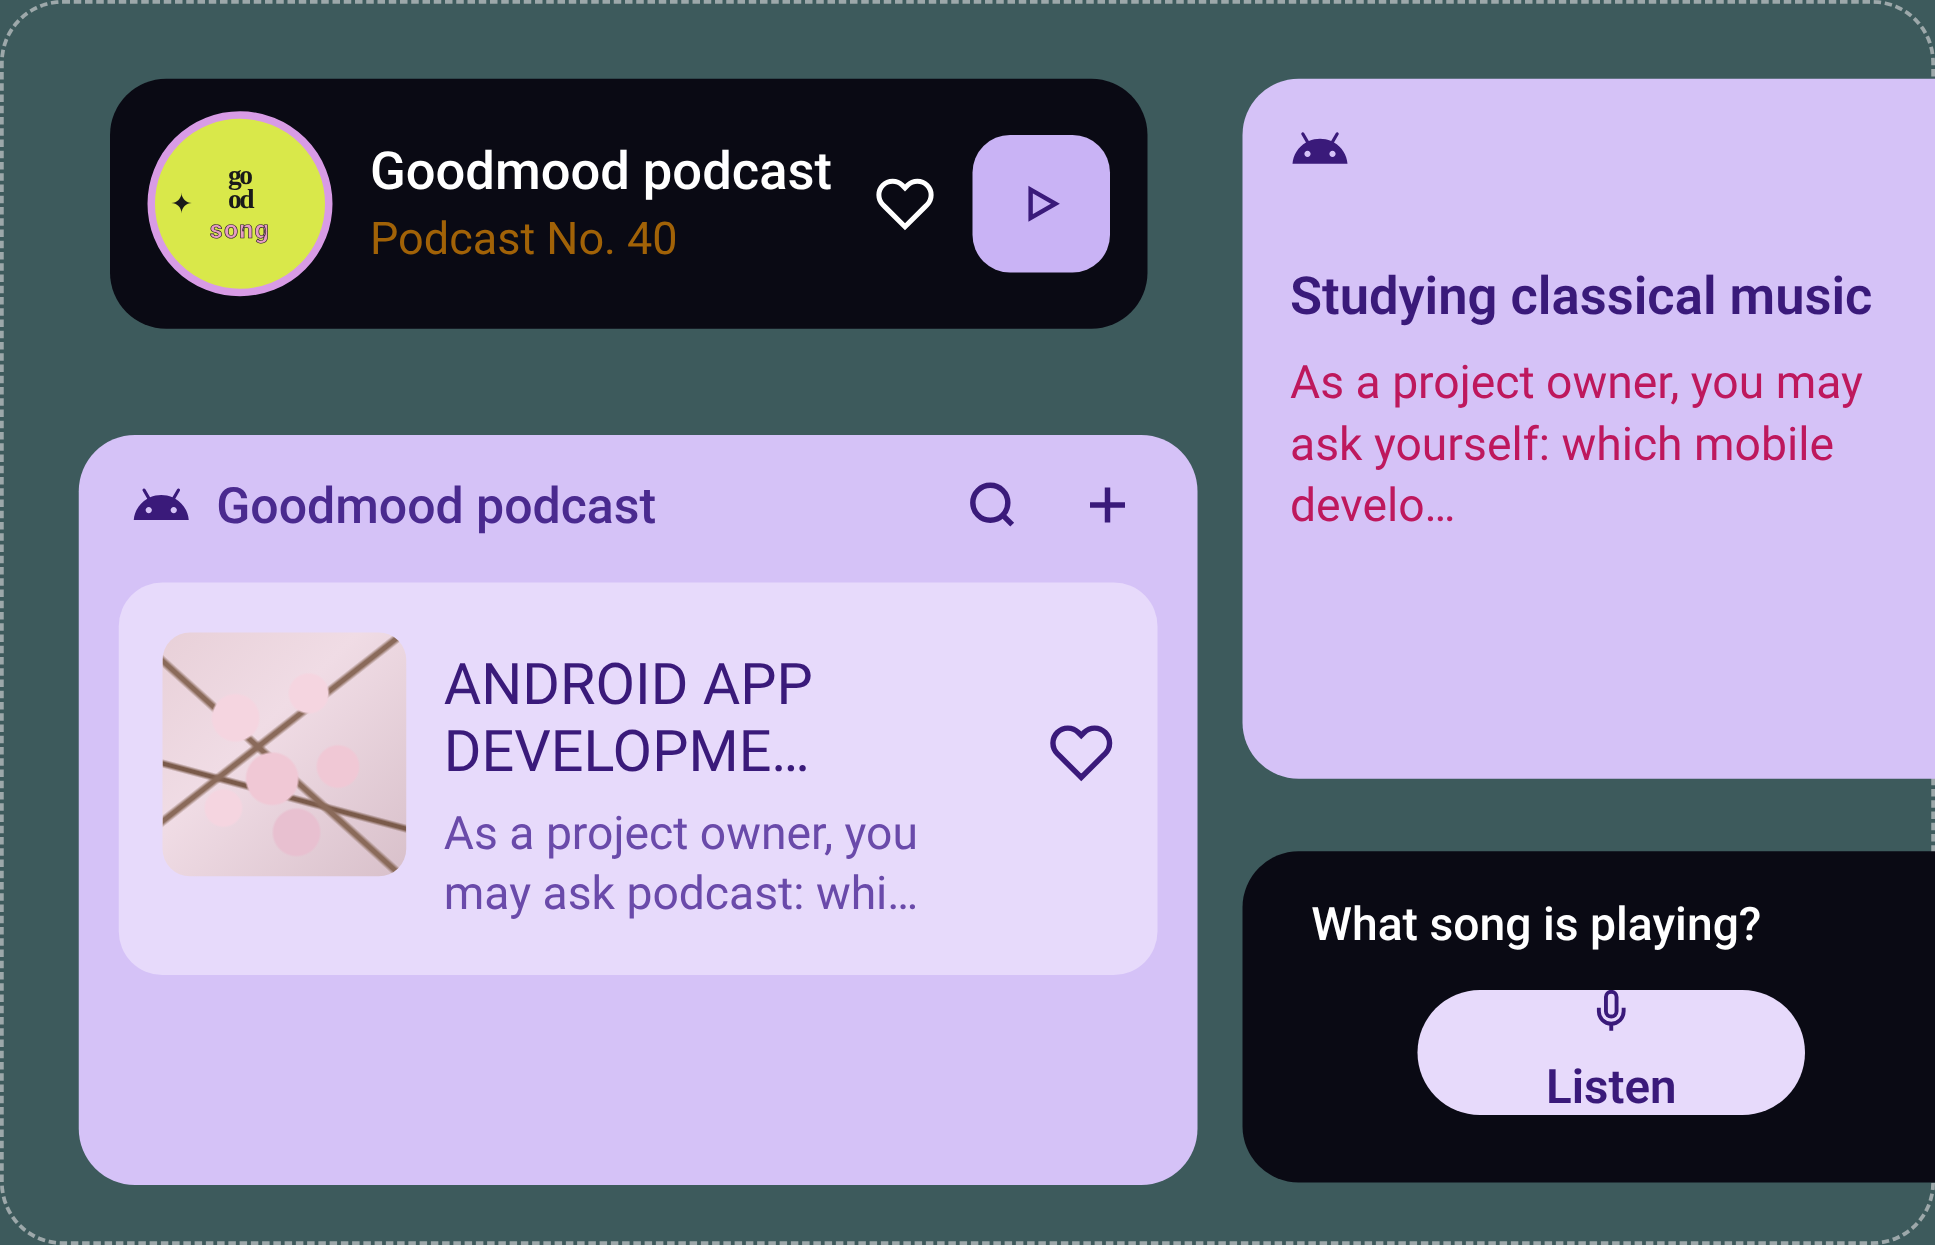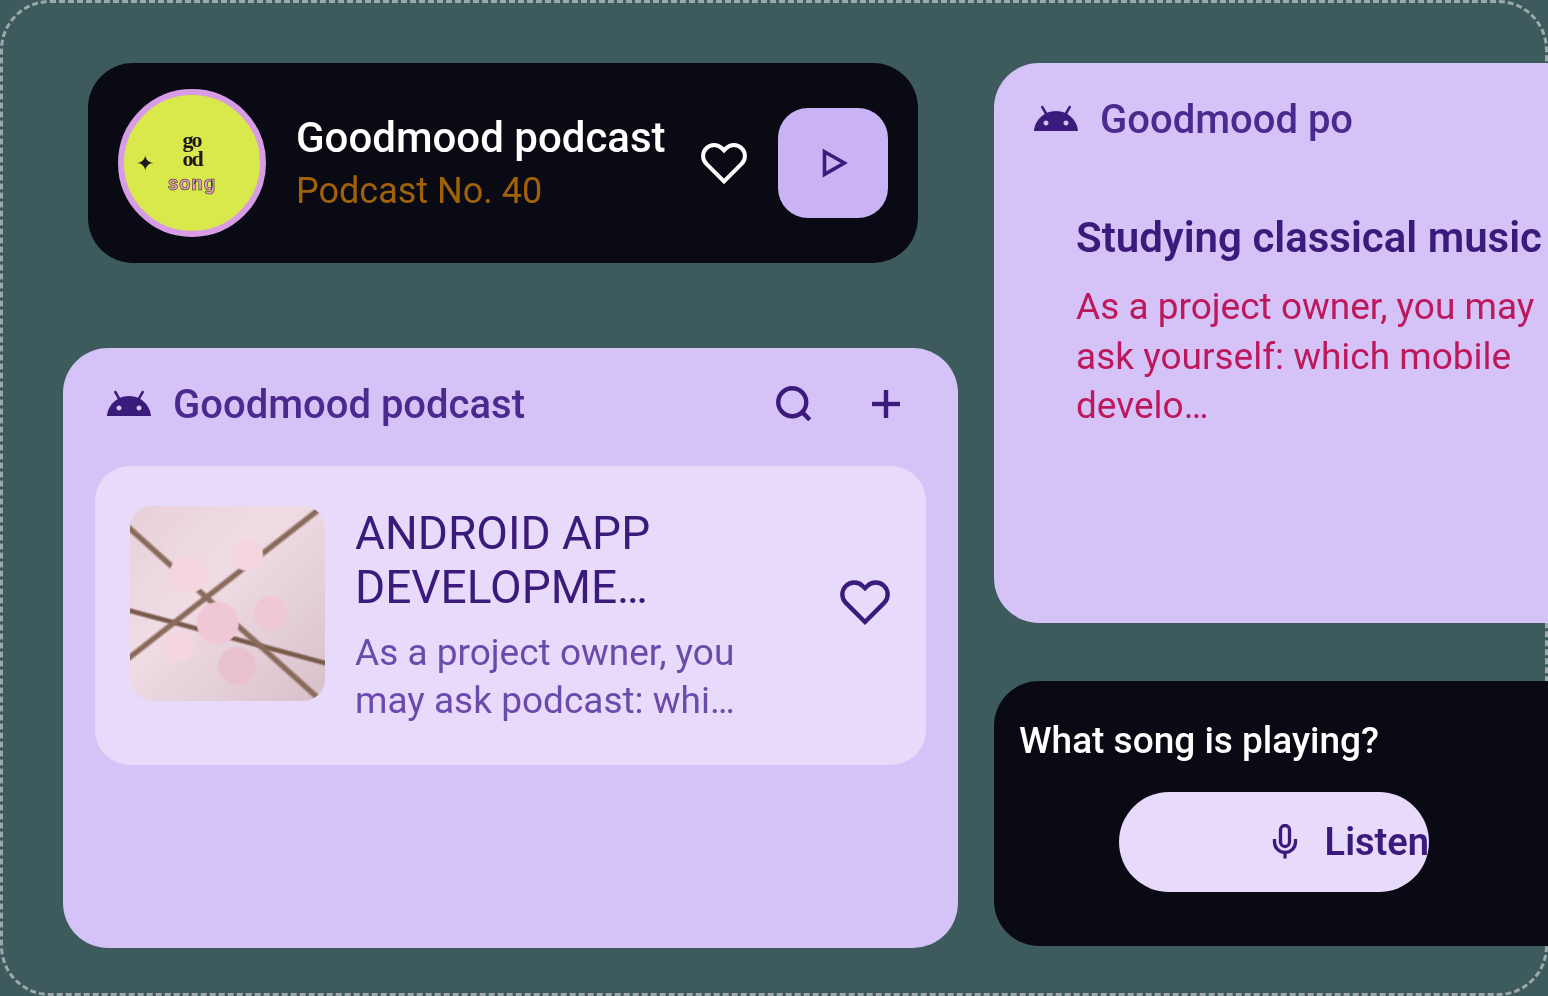--- a/index.html
+++ b/index.html
@@ -179,20 +179,21 @@
         radial-gradient(circle at 45% 60%, #f0c8d5 0 20px, transparent 22px),
         radial-gradient(circle at 72% 55%, #f0c8d5 0 16px, transparent 18px),
         radial-gradient(circle at 25% 72%, #f5d5e0 0 14px, transparent 16px),
         radial-gradient(circle at 55% 82%, #e8c0d0 0 18px, transparent 20px),
         linear-gradient(42deg, transparent 45%, #8a6a5a 46%, #8a6a5a 47%, transparent 48%),
         linear-gradient(-38deg, transparent 55%, #8a6a5a 56%, #8a6a5a 57%, transparent 58%),
         linear-gradient(15deg, transparent 35%, #7a5a4a 36%, #7a5a4a 37%, transparent 38%);
     }
     .episode-info {
       flex: 1;
+      margin-top: 15px;
     }
     .episode-title {
       color: #3a1a7a;
       font-size: 46px;
       font-weight: 400;
       line-height: 1.18;
     }
     .episode-desc {
       color: #6a4aaa;
       font-size: 37px;
@@ -225,21 +226,20 @@
     }
     .side-title {
       color: #4a2a8f;
       font-size: 40px;
       font-weight: 500;
       white-space: nowrap;
       overflow: hidden;
     }
     .side-content {
       margin-top: 68px;
-      margin-left: 44px;
     }
     .side-ep-title {
       color: #3a1a7a;
       font-size: 42px;
       font-weight: 600;
       line-height: 1.3;
     }
     .side-ep-desc {
       color: #be185d;
       font-size: 37px;
@@ -250,43 +250,44 @@
 
     
     .widget-listen {
       position: absolute;
       top: 678px;
       right: -4px;
       width: 555px;
       height: 265px;
       background: #0a0a14;
       border-radius: 45px 0 0 45px;
-      padding: 38px 0 38px 25px;
+      padding: 38px 0 38px 55px;
     }
     .listen-title {
       color: #ffffff;
       font-size: 37px;
       font-weight: 500;
       white-space: nowrap;
     }
     .listen-btn {
       margin-top: 30px;
       width: 310px;
       height: 100px;
       background: #e7dafb;
       border-radius: 50px;
       display: flex;
       align-items: center;
-      justify-content: flex-end;
+      justify-content: space-between;
       gap: 22px;
       cursor: pointer;
       margin-left: auto;
       margin-right: auto;
       position: relative;
       left: -10px;
+      flex-direction: column;
     }
     .listen-label {
       color: #3a1a7a;
       font-size: 38px;
       font-weight: 600;
     }
   </style>
 </head>
 <body>
 
@@ -349,21 +350,20 @@
           </svg>
       </div>
     </div>
   </div>
 
   <div class="widget-side">
     <div class="side-header">
       <svg class="android-icon" viewBox="0 0 24 24" fill="#3a1a7a" style="margin-right:20px">
           <path d="M17.6 9.48l1.84-3.18c.16-.31.04-.69-.26-.85-.29-.15-.65-.06-.83.22l-1.88 3.24c-1.38-.62-2.96-.96-4.47-.96s-3.09.34-4.47.96L5.65 5.67c-.19-.29-.54-.37-.83-.22-.3.16-.42.54-.26.85L6.4 9.48C3.3 11.25 1.28 14.44 1 18h22c-.28-3.56-2.3-6.75-5.4-8.52zM7 15.25c-.69 0-1.25-.56-1.25-1.25s.56-1.25 1.25-1.25 1.25.56 1.25 1.25-.56 1.25-1.25 1.25zm10 0c-.69 0-1.25-.56-1.25-1.25s.56-1.25 1.25-1.25 1.25.56 1.25 1.25-.56 1.25-1.25 1.25z"></path>
         </svg>
-      <div class="side-title">Goodmood po</div>
     </div>
     <div class="side-content">
       <div class="side-ep-title">Studying classical music</div>
       <div class="side-ep-desc">As a project owner, you may ask yourself: which mobile develo…</div>
     </div>
   </div>
 
   <div class="widget-listen">
     <div class="listen-title">What song is playing?</div>
     <div class="listen-btn">

